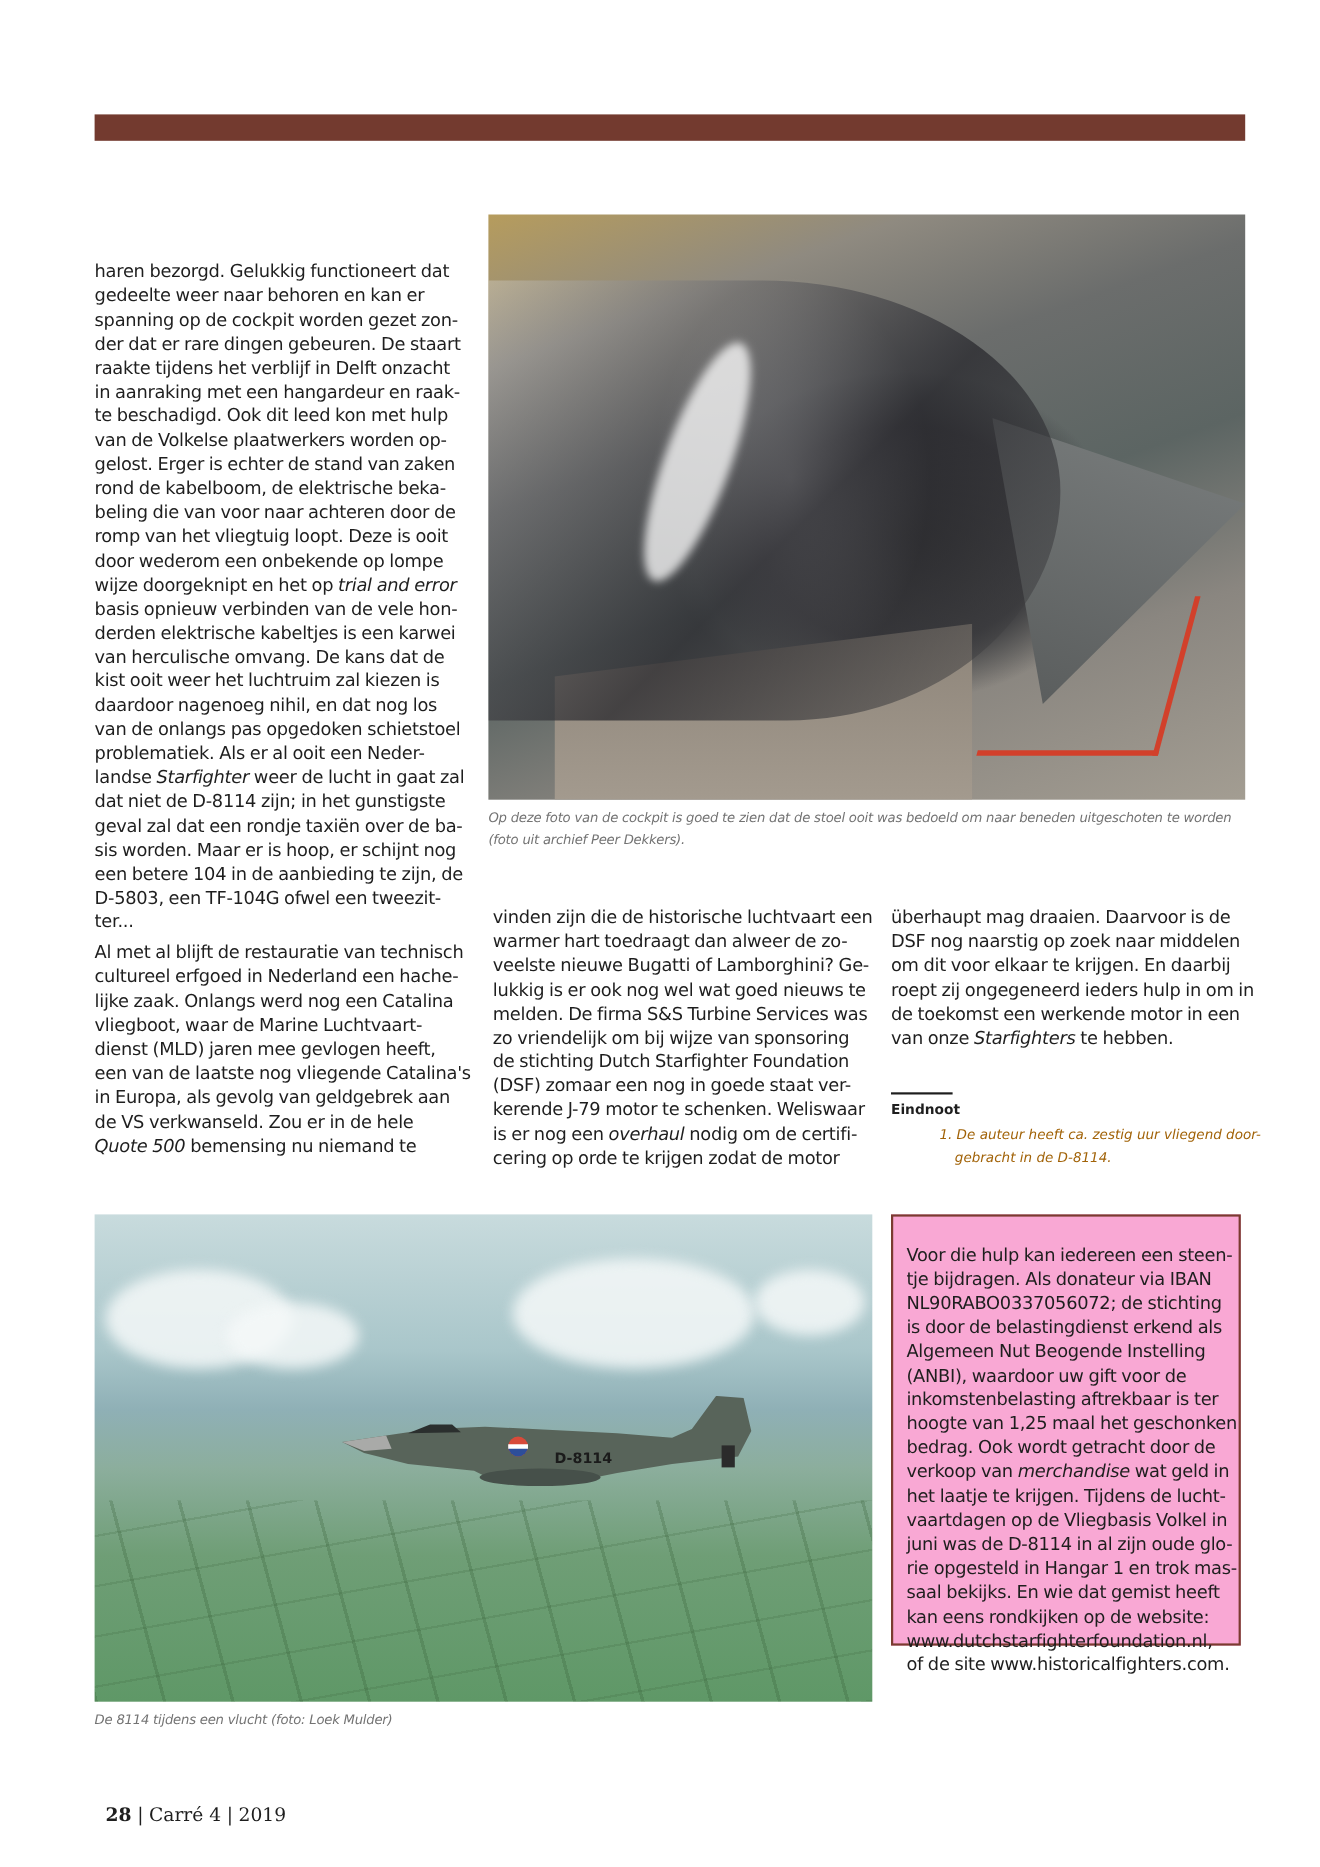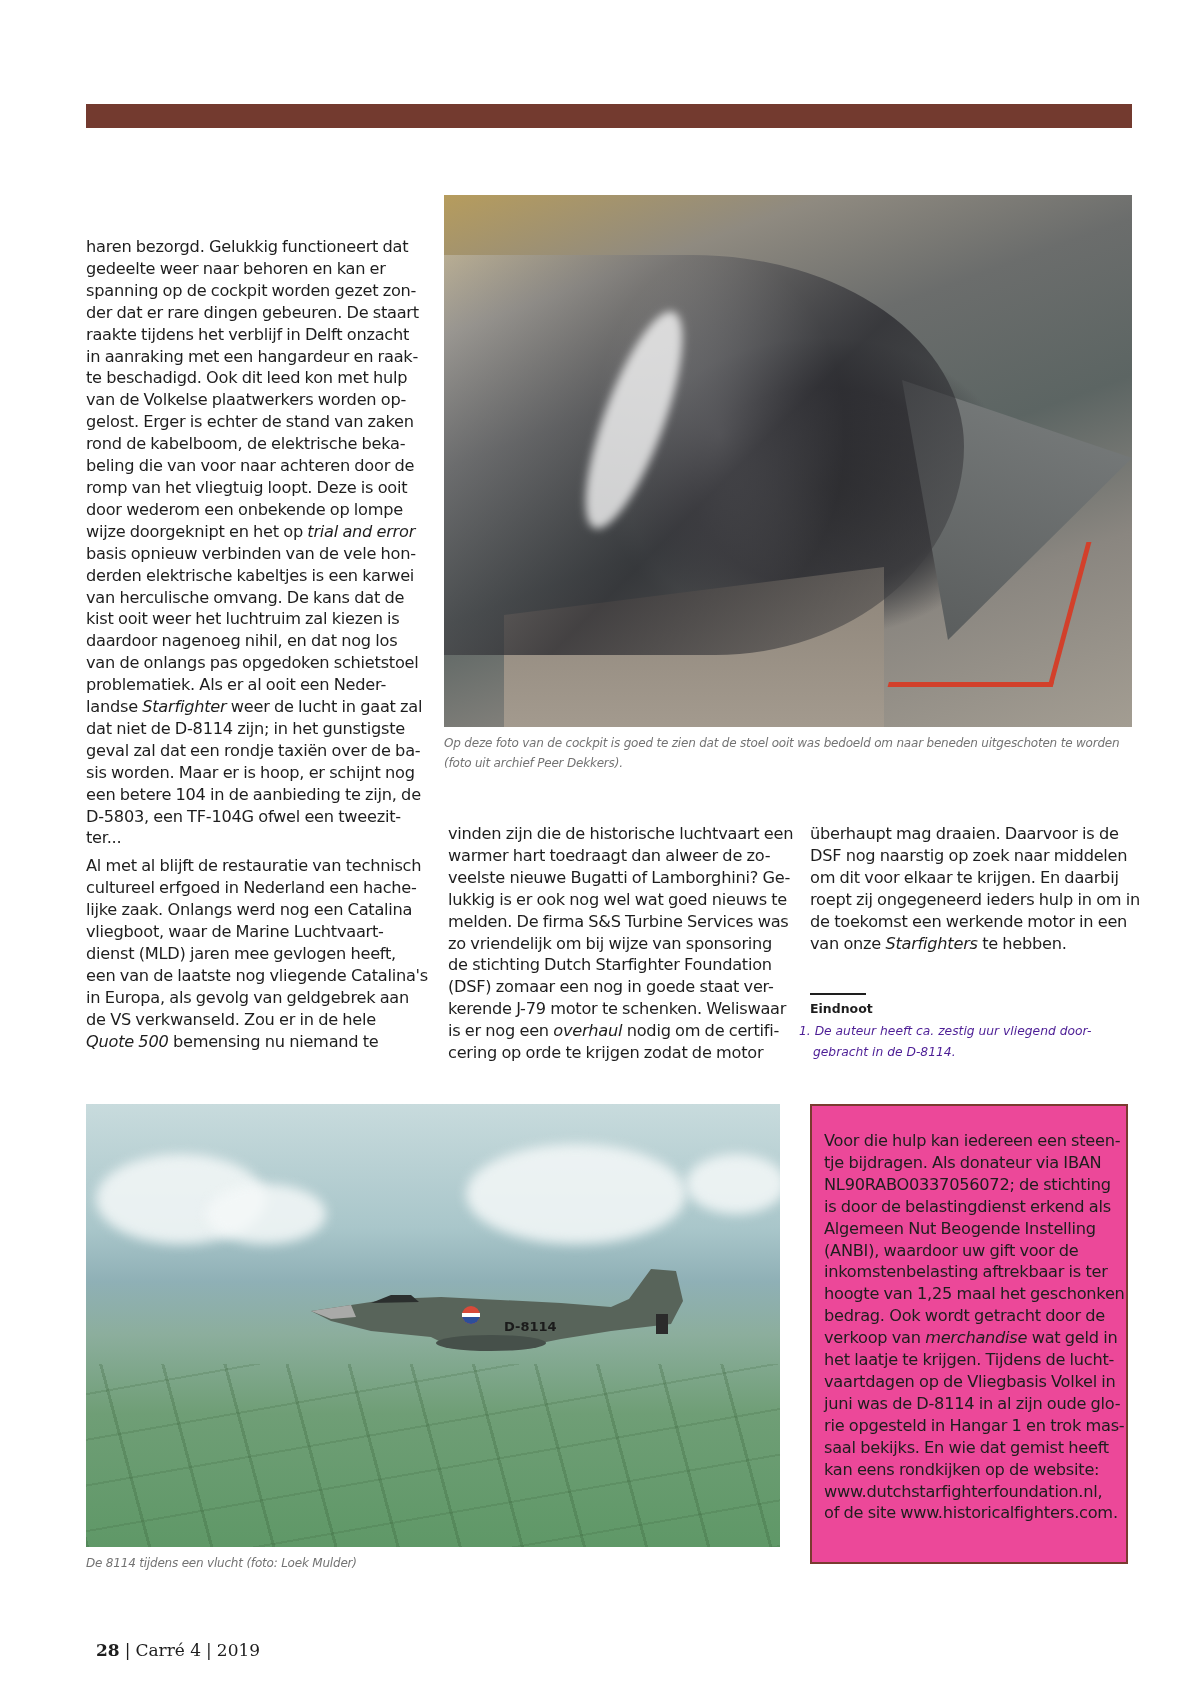--- a/index.html
+++ b/index.html
@@ -60,54 +60,55 @@
     .caption {
       position: absolute; font-style: italic; font-size: 12px; line-height: 20px;
       color: #737373; letter-spacing: -0.2px;
     }
     .caption-cockpit { left: 444px; top: 733px; width: 700px; }
     .caption-flight { left: 86px; top: 1553px; width: 500px; }
 
     .photo-flight {
       left: 86px; top: 1104px; width: 694px; height: 443px;
       background: linear-gradient(180deg, #c8dbdd 0%, #a9c6ca 28%, #8fb0b6 40%, #8cae9d 52%, #6f9e76 70%, #5f9867 100%);
+      padding-left: 13px;
     }
     .photo-flight .cloud {
       position: absolute; border-radius: 50%; background: rgba(245,248,248,0.85); filter: blur(6px);
     }
     .photo-flight .fields {
       position: absolute; left: 0; top: 260px; width: 100%; height: 183px;
       background:
         repeating-linear-gradient(75deg, rgba(50,90,50,0.25) 0 3px, rgba(0,0,0,0) 3px 60px),
         repeating-linear-gradient(-10deg, rgba(60,100,60,0.2) 0 2px, rgba(0,0,0,0) 2px 45px);
     }
     .photo-flight .jet {
       position: absolute; left: 225px; top: 165px; width: 380px; height: 95px;
     }
     .jet-label {
       position: absolute; left: 193px; top: 50px; font-size: 13px; font-weight: bold;
       color: #1b1b1b; font-family: "DejaVu Sans", sans-serif;
     }
 
     .info-box {
-      position: absolute; left: 810px; top: 1104px; width: 318px; height: 460px;
-      border: 2px solid #7a3b30; background: #ec4899;
+      position: absolute; left: 810px; top: 1104px; width: 318px; height: 392px;
+      border: 2px solid #7a3b30; background: #f9a8d4;
       padding: 24px 0 0 12px; box-sizing: border-box;
       font-size: 16.2px; line-height: 21.9px; letter-spacing: -0.25px; word-spacing: -0.5px;
     }
 
     .endnote-rule {
       position: absolute; left: 810px; top: 993px; width: 56px; height: 2px; background: #1e1e1e;
     }
     .endnote-title {
       position: absolute; left: 810px; top: 1001px; font-size: 12.5px; font-weight: bold; color: #1e1e1e;
     }
     .endnote-item {
-      position: absolute; left: 799px; top: 1021px; width: 320px; font-size: 12.3px; line-height: 21px;
-      font-style: italic; color: #4c1d95;
+      position: absolute; left: 854px; top: 1021px; width: 320px; font-size: 12.3px; line-height: 21px;
+      font-style: italic; color: #a16207;
     }
     .endnote-item .indent { padding-left: 14px; }
 
     .footer {
       position: absolute; left: 96px; top: 1640px; font-family: "DejaVu Serif", serif;
       font-size: 17px; color: #1e1e1e;
     }
     .footer .page-num { font-weight: bold; }
     .footer .sep { padding: 0 5px; }
   </style>

